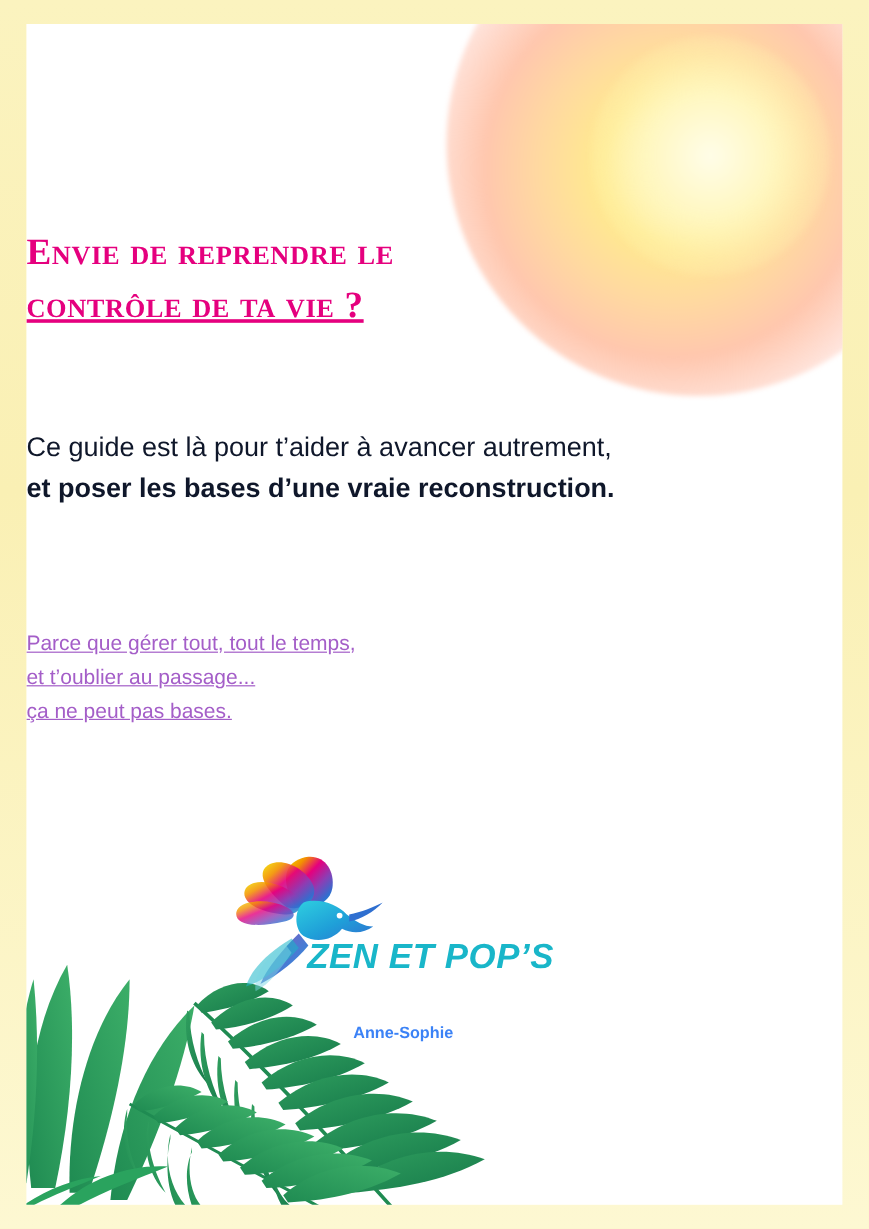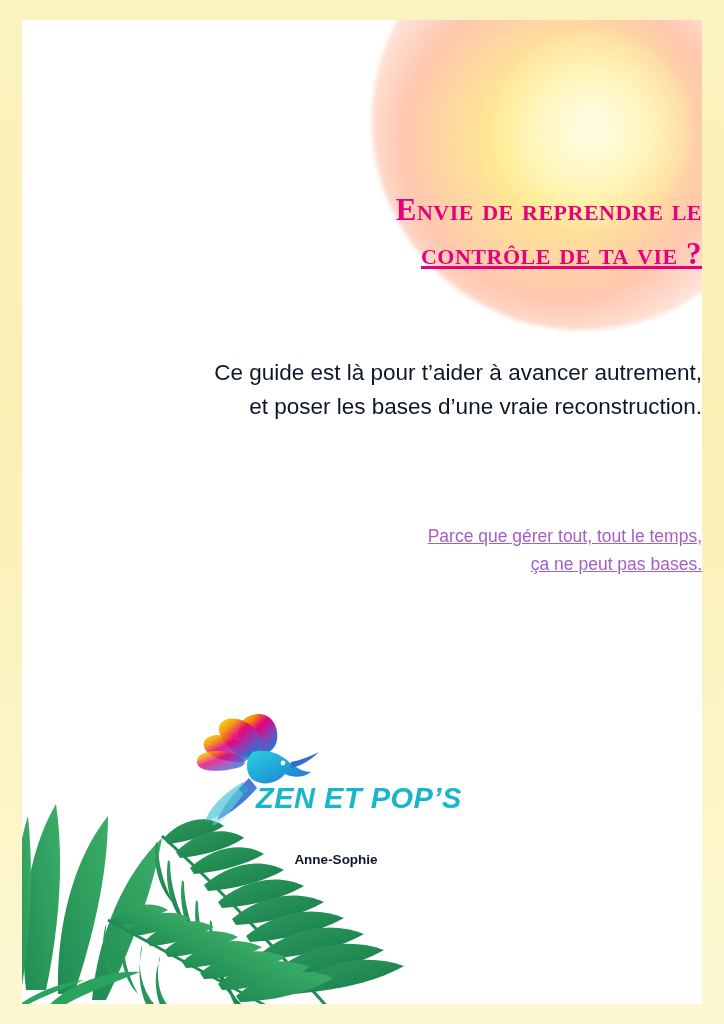--- a/index.html
+++ b/index.html
@@ -56,21 +56,21 @@
         #fffde8 0%,
         #fff7c2 35%,
         rgba(255,243,180,0.45) 60%,
         rgba(255,255,255,0) 80%);
     filter: blur(3px);
   }
   .content {
     position: relative;
     z-index: 5;
     width: 100%;
-    text-align: right;
+    text-align: left;
   }
   .headline {
     margin: 0;
     padding-top: 168px;
     font-family: "Liberation Serif", serif;
     font-variant: small-caps;
     font-weight: bold;
     font-size: 31px;
     letter-spacing: 0.5px;
     line-height: 1.42;
@@ -78,21 +78,21 @@
   }
   .headline .l2 { display: block; text-decoration: underline; }
   .subhead {
     margin: 0;
     padding-top: 80px;
     font-family: "Liberation Sans", sans-serif;
     font-size: 22.5px;
     line-height: 1.5;
     color: #0f172a;
   }
-  .subhead .l2 { display: block; }
+  .subhead .l2 { display: block; font-weight: bold; }
   .tertiary {
     margin: 0;
     padding-top: 98px;
     font-family: "Liberation Sans", sans-serif;
     font-size: 17.5px;
     line-height: 1.62;
     color: #a45ec8;
     text-decoration: underline;
   }
   .tertiary span { display: block; }
@@ -131,21 +131,21 @@
     font-size: 29px;
     letter-spacing: 0.5px;
     color: #19b6c9;
     white-space: nowrap;
   }
   .author {
     margin-top: 8px;
     font-family: "Liberation Sans", sans-serif;
     font-weight: bold;
     font-size: 13.5px;
-    color: #0f172a;
+    color: #3b82f6;
   }
 
   
   .foliage {
     position: absolute;
     left: -10px;
     bottom: -6px;
     width: 420px;
     height: 420px;
     z-index: 4;
@@ -166,20 +166,21 @@
         <span class="l2">contrôle de ta vie ?</span>
       </h1>
 
       <p class="subhead">
         <span class="l1">Ce guide est là pour t’aider à avancer autrement,</span>
         <span class="l2">et poser les bases d’une vraie reconstruction.</span>
       </p>
 
       <p class="tertiary">
         <span>Parce que gérer tout, tout le temps,</span>
+        <span>et t’oublier au passage...</span>
         <span>ça ne peut pas bases.</span>
       </p>
     </div>
 
     <svg class="foliage" viewBox="0 0 420 420">
       <defs>
         <linearGradient id="gleaf" x1="0" y1="0" x2="1" y2="1">
           <stop offset="0%" stop-color="#2f9e5e"></stop>
           <stop offset="100%" stop-color="#16794a"></stop>
         </linearGradient>

